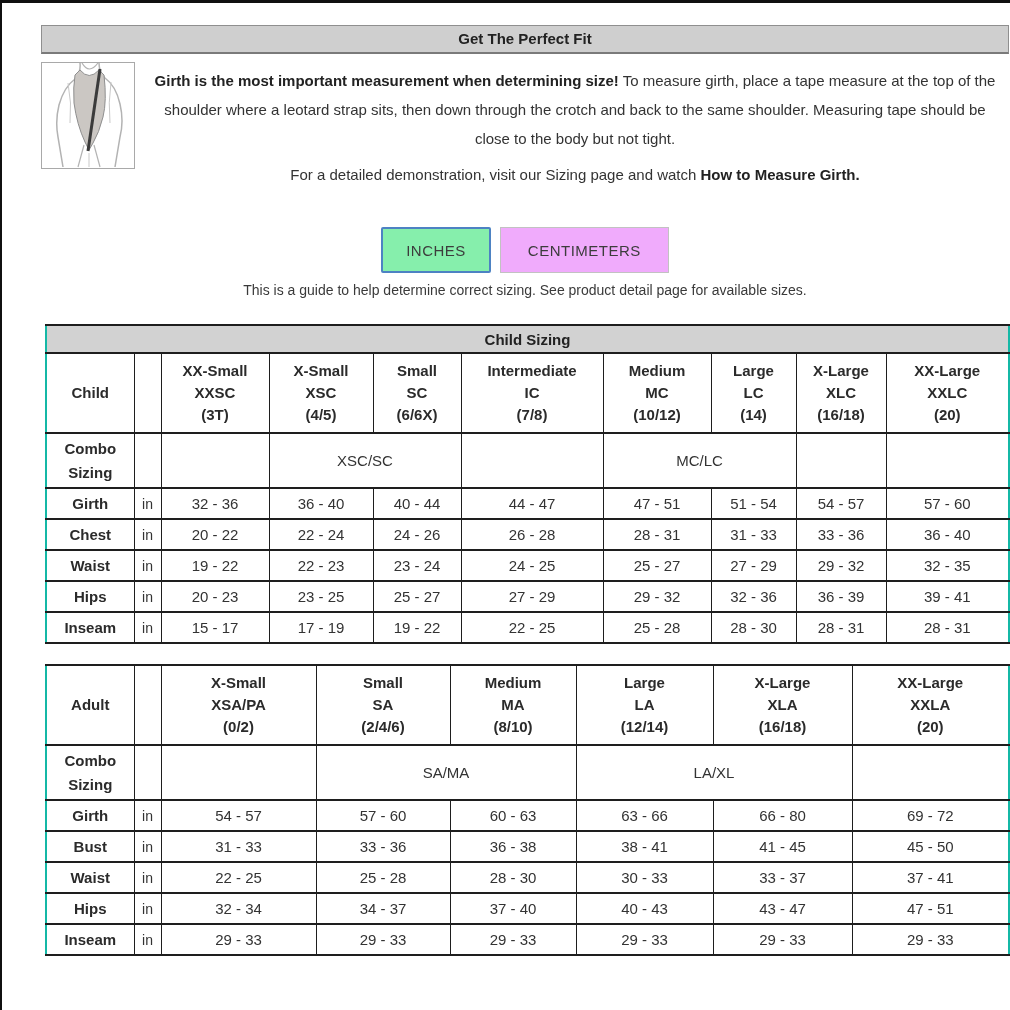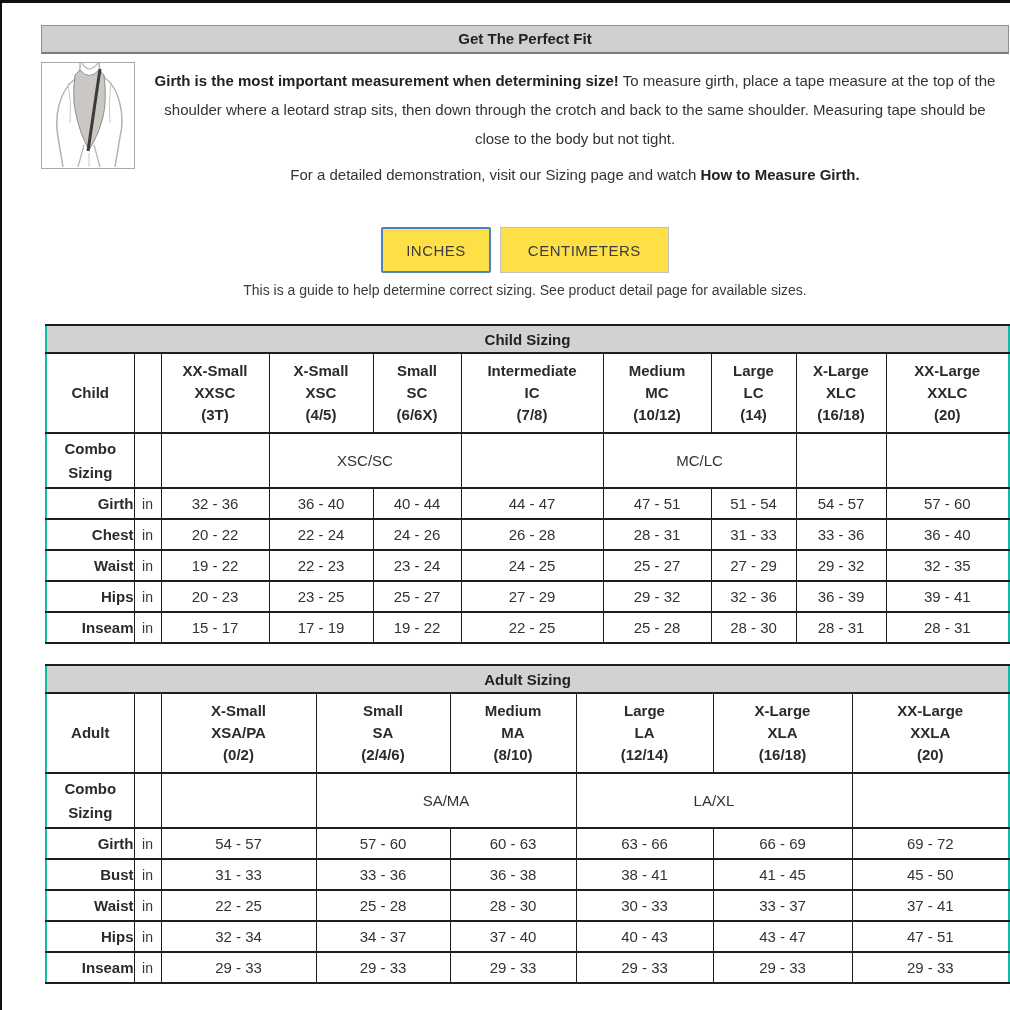--- a/index.html
+++ b/index.html
@@ -29,25 +29,25 @@
   .demo-line { margin-top:13px; font-size:15px; color:#333; }
   .demo-line b { color:#222; }
 
   .unit-toggle-row { text-align:center; margin-top:44px; }
   .unit-btn {
     display:inline-block; height:46px; font-size:15px; letter-spacing:0.5px;
     color:#3c3c3c; font-family:"Liberation Sans", sans-serif;
     vertical-align:middle; cursor:pointer;
   }
   .unit-btn.selected {
-    background:#fde047; border:2px solid #4d82c3; border-radius:2px;
+    background:#86efac; border:2px solid #4d82c3; border-radius:2px;
     padding:0 23px;
   }
   .unit-btn.unselected {
-    background:#fde047; border:1px solid #c2c2c2; padding:0 27px; margin-left:9px;
+    background:#f0abfc; border:1px solid #c2c2c2; padding:0 27px; margin-left:9px;
   }
 
   .note-line { margin-top:9px; text-align:center; font-size:14px; color:#3a3a3a; }
 
   .size-table {
     width:963px; margin:26px 0 0 4px;
     border-collapse:collapse; border:2px solid #14b8a6;
     table-layout:fixed;
   }
   .size-table td {
@@ -55,21 +55,21 @@
     text-align:center; vertical-align:middle;
     font-size:15px; color:#333; padding:0; overflow:hidden;
   }
   .size-table .tbl-title {
     background:#d2d2d2; font-weight:bold; height:28px; color:#222; font-size:15px;
   }
   .size-table .hdr-row td { height:80px; font-weight:bold; white-space:pre-line; line-height:22px; color:#2b2b2b; }
   .size-table .combo-row td { height:55px; white-space:pre-line; line-height:24px; }
   .size-table .combo-row td.lbl { font-weight:bold; color:#2b2b2b; }
   .size-table .data-row td { height:31px; }
-  .size-table .data-row td.lbl { font-weight:bold; color:#2b2b2b;text-align:right; }
+  .size-table .data-row td.lbl { font-weight:bold; color:#2b2b2b; }
   .size-table .data-row td.unit { font-size:14px; }
   .adult-margin { margin-top:20px; }
 </style>
 </head>
 <body>
 
 <div class="container">
 
   <div class="fit-title-bar">Get The Perfect Fit</div>
 
@@ -235,23 +235,20 @@
           <col style="width: 88px;">
           <col style="width: 27px;">
           <col style="width: 155px;">
           <col style="width: 134px;">
           <col style="width: 126px;">
           <col style="width: 137px;">
           <col style="width: 139px;">
           <col style="width: 157px;">
         </colgroup>
         <tbody>
-          <tr>
-            <td colspan="8" class="tbl-title">Adult Sizing</td>
-          </tr>
           <tr class="hdr-row">
             <td class="lbl">Adult</td>
             <td></td>
             <td>X-Small
 XSA/PA
 (0/2)</td>
             <td>Small
 SA
 (2/4/6)</td>
             <td>Medium
@@ -276,21 +273,21 @@
             <td colspan="2">LA/XL</td>
             <td colspan="1"></td>
           </tr>
           <tr class="data-row">
             <td class="lbl">Girth</td>
             <td class="unit">in</td>
             <td>54 - 57</td>
             <td>57 - 60</td>
             <td>60 - 63</td>
             <td>63 - 66</td>
-            <td>66 - 69</td>
+            <td>66 - 80</td>
             <td>69 - 72</td>
           </tr>
           <tr class="data-row">
             <td class="lbl">Bust</td>
             <td class="unit">in</td>
             <td>31 - 33</td>
             <td>33 - 36</td>
             <td>36 - 38</td>
             <td>38 - 41</td>
             <td>41 - 45</td>

